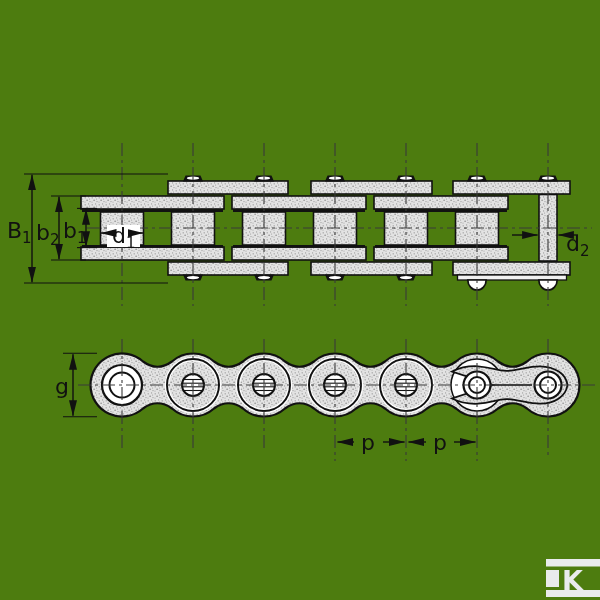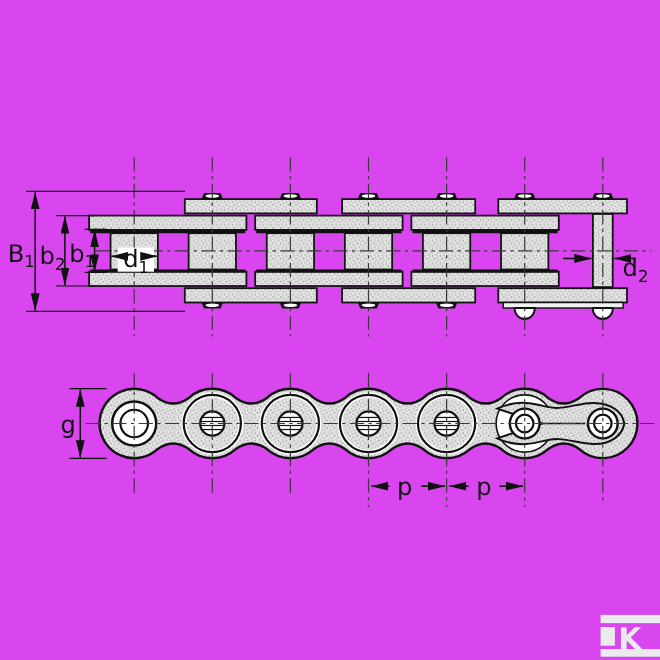--- a/index.html
+++ b/index.html
@@ -1,16 +1,16 @@
 <!DOCTYPE html>
 <html><head>
 <meta charset="utf-8">
 <style>
   html,body{margin:0;padding:0;background:#ffffff;}
-  #stage{width:600px;height:600px;position:relative;background:#d946ef;overflow:hidden;
+  #stage{width:600px;height:600px;position:relative;background:#4d7c0f;overflow:hidden;
          font-family:"DejaVu Sans","Liberation Sans",sans-serif;}
   svg{display:block;}
   text{font-family:"DejaVu Sans","Liberation Sans",sans-serif;fill:#111;}
   .dimtext{font-size:22px;}
   .subtext{font-size:15px;}
   .wm{font-weight:800;font-size:27px;fill:#e9ebec;}
 </style>
 </head>
 <body>
 

